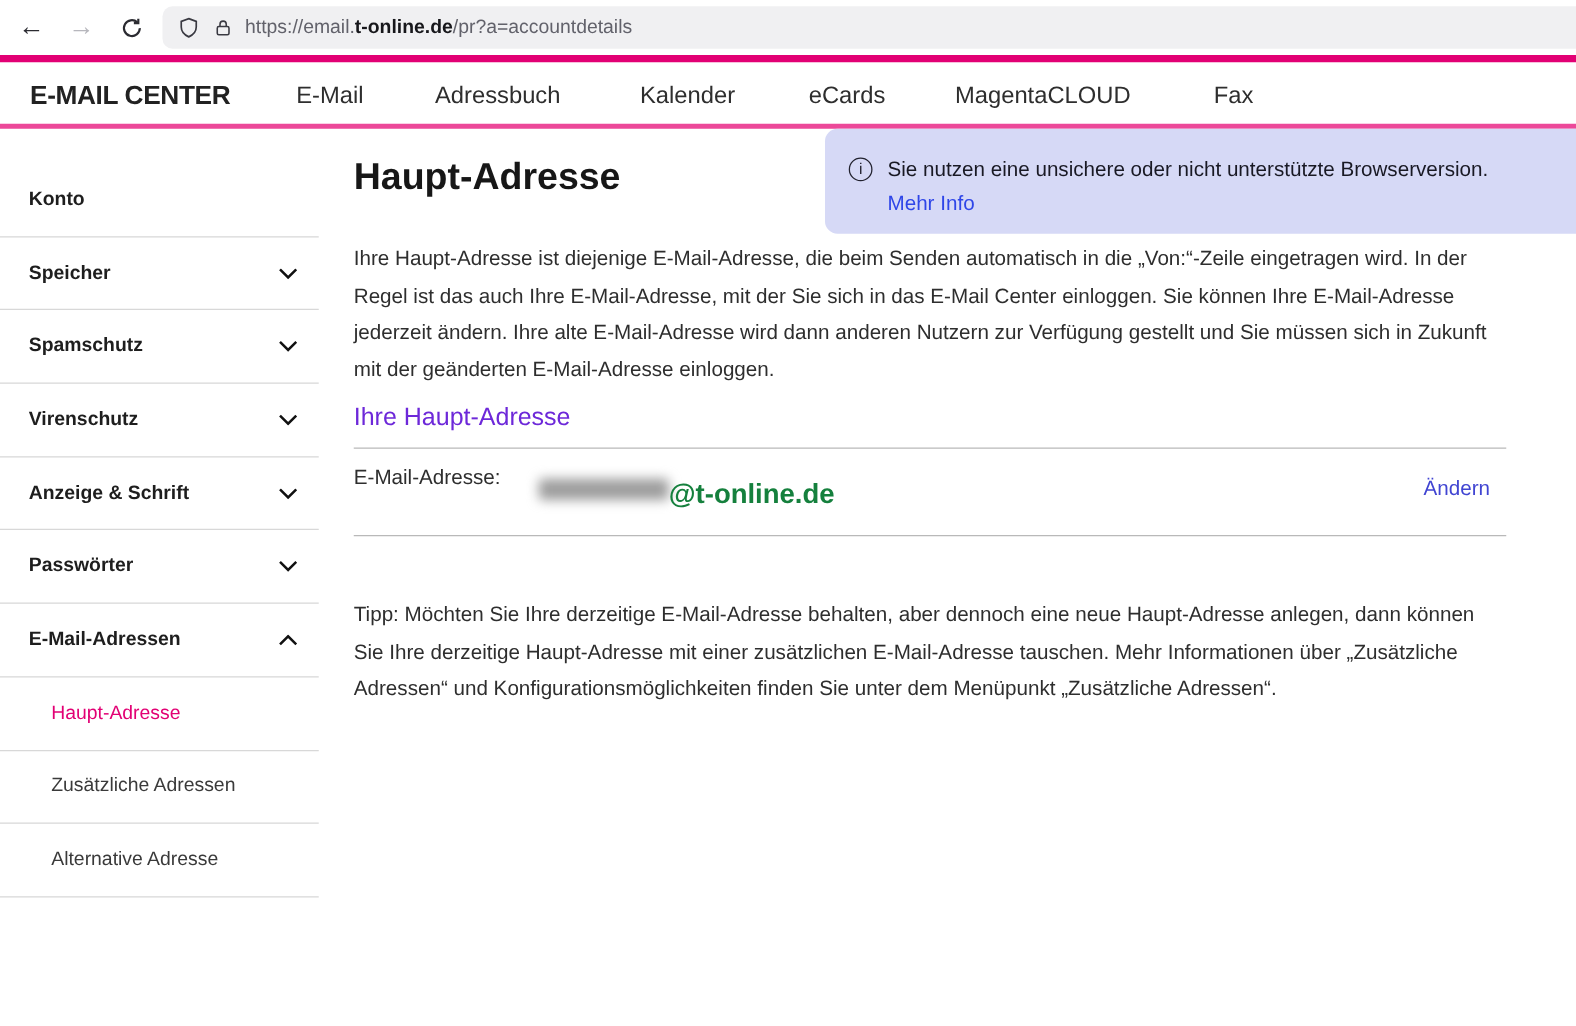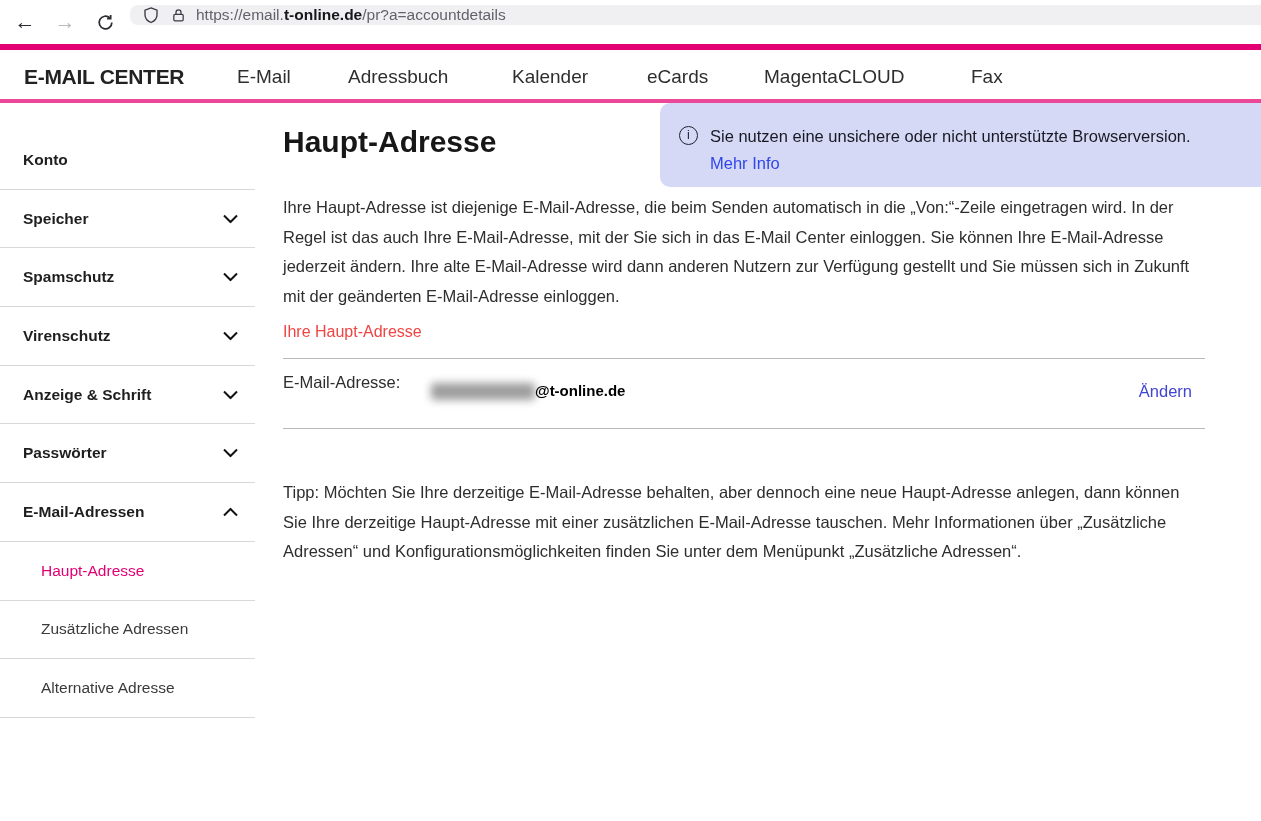--- a/index.html
+++ b/index.html
@@ -16,21 +16,21 @@
     background:#fff;color:var(--text);
     position:relative;overflow:hidden;
   }
   
   .browser-bar{position:absolute;left:0;top:0;width:1261px;height:44px;background:#fff;}
   .nav-icon{position:absolute;top:0;height:44px;display:flex;align-items:center;justify-content:center;font-size:21px;color:#2b2b31;cursor:pointer;}
   .icon-back{left:12px;width:26px;}
   .icon-forward{left:52px;width:26px;color:#b7b7bd;}
   .icon-reload{left:92px;width:26px;}
   .url-bar{
-    position:absolute;left:130px;right:0;top:5px;height:20px;
+    position:absolute;left:130px;right:0;top:5px;height:34px;
     background:#f0f0f2;border-radius:8px 0 0 8px;
     display:flex;align-items:center;padding-left:12px;
   }
   .url-bar svg{flex:0 0 auto;}
   .url-text{font-size:15.5px;color:#62626b;margin-left:10px;white-space:nowrap;}
   .url-text .domain{color:#17171b;font-weight:bold;}
   
   .brand-line{position:absolute;left:0;top:44px;width:1261px;height:6px;background:var(--magenta);}
   
   .app-nav{position:absolute;left:0;top:50px;width:1261px;height:53px;background:#fff;border-bottom:4px solid #ec4899;}
@@ -45,27 +45,27 @@
     border-bottom:1px solid #d8d8d8;cursor:pointer;
   }
   .side-item .side-label{margin-left:23px;font-size:15.5px;font-weight:bold;color:#1e1e1e;}
   .side-subitem .side-label{margin-left:41px;font-size:15.5px;font-weight:normal;color:#3a3a3a;}
   .side-subitem.active .side-label{color:var(--magenta);}
   .chev{position:absolute;right:17px;top:50%;transform:translateY(-50%);display:flex;}
   
   .main{position:absolute;left:283px;top:103px;width:922px;}
   .page-title{position:absolute;left:0;top:22px;font-size:30px;font-weight:bold;color:#171717;}
   .intro{position:absolute;left:0;top:90px;width:922px;font-size:16.5px;line-height:29.5px;color:#2e2e2e;}
-  .section-title{position:absolute;left:0;top:220px;font-size:16px;font-weight:normal;color:#ef4444;}
+  .section-title{position:absolute;left:0;top:220px;font-size:20px;font-weight:normal;color:#6d28d9;}
   .rule{position:absolute;left:0;width:922px;border-top:1px solid #b9b9b9;}
   .rule-1{top:255px;} .rule-2{top:325px;}
   .email-row{position:absolute;left:0;top:256px;width:922px;height:69px;}
   .email-label{position:absolute;left:0;top:14px;font-size:16.5px;color:#2e2e2e;}
   .email-redacted{position:absolute;left:148px;top:24px;width:104px;height:17px;background:#9d9d9d;border-radius:3px;filter:blur(4.5px);}
-  .email-domain{position:absolute;left:252px;top:23px;font-size:15px;font-weight:bold;color:#000000;}
+  .email-domain{position:absolute;left:252px;top:23px;font-size:22px;font-weight:bold;color:#15803d;}
   .change-link{position:absolute;right:13px;top:23px;font-size:16.5px;color:var(--change_link);text-decoration:none;cursor:pointer;}
   .tip{position:absolute;left:0;top:375px;width:922px;font-size:16.5px;line-height:29.5px;color:#2e2e2e;}
   
   .banner{
     position:absolute;left:660px;right:0;top:103px;height:84px;
     background:var(--banner_bg);border-radius:10px 0 0 10px;z-index:5;
   }
   .banner-icon{
     position:absolute;left:19px;top:23px;width:19px;height:19px;border:1.6px solid #21212e;border-radius:50%;
     font-size:12.5px;line-height:16.5px;text-align:center;color:#21212e;font-style:normal;

